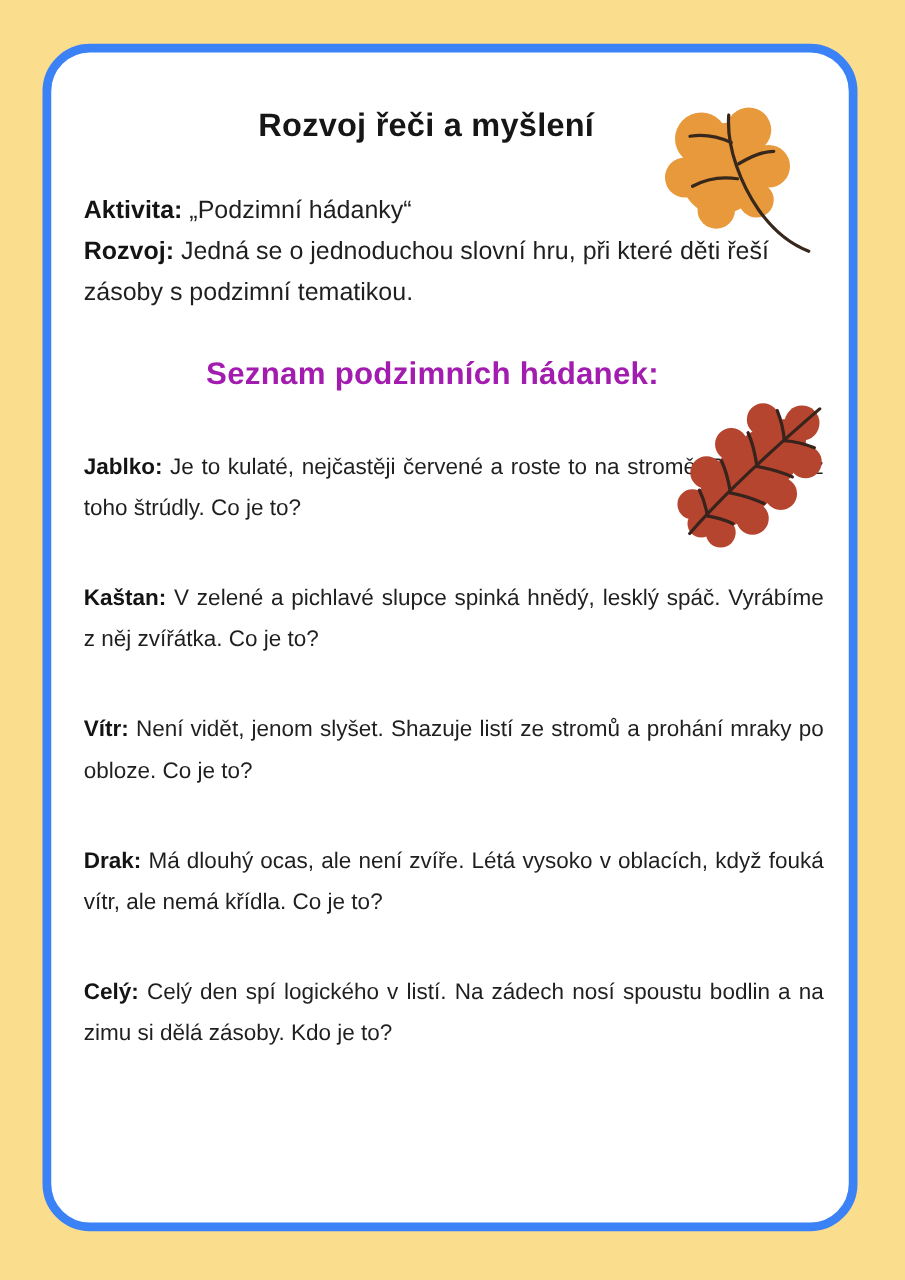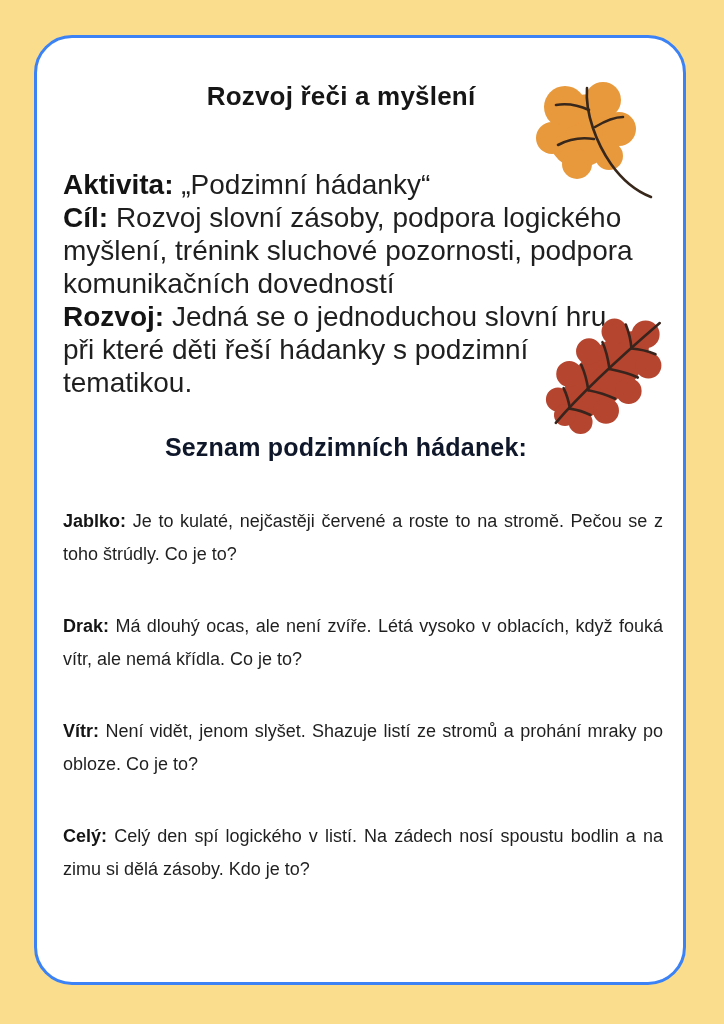--- a/index.html
+++ b/index.html
@@ -13,52 +13,52 @@
     position: relative;
     overflow: hidden;
   }
   .card {
     position: absolute;
     left: 34px;
     top: 35px;
     width: 652px;
     height: 950px;
     background: #FFFFFF;
-    border: 3px solid #3b82f6;
+    border: 7px solid #3b82f6;
     border-radius: 38px;
     overflow: hidden;
   }
   .content {
     position: relative;
     z-index: 1;
     padding: 42px 20px 0 26px;
     color: #1F1F1F;
   }
   .page-title {
     font-size: 26px;
     line-height: 32px;
     font-weight: bold;
     text-align: center;
     color: #161616;
     margin-right: 44px;
     letter-spacing: 0.2px;
   }
   .info-block {
-    margin-top: 56px;
+    margin-top: 36px;
     max-width: 572px;
-    font-size: 28px;
+    font-size: 20px;
     line-height: 33px;
   }
   .info-block p { margin: 0; }
   .section-subtitle {
     font-size: 25px;
     line-height: 32px;
     font-weight: bold;
     text-align: center;
-    color: #0f172a;
+    color: #a21caf;
     margin: 32px 34px 42px 0;
     letter-spacing: 0.2px;
   }
   .riddle {
     max-width: 616px;
     font-size: 18px;
     line-height: 33px;
     text-align: justify;
     margin-bottom: 39px;
   }
@@ -136,27 +136,27 @@
       </g>
     </svg>
   </div>
 
   <div class="content">
 
     <h1 class="page-title">Rozvoj řeči a myšlení</h1>
 
     <div class="info-block">
       <p><b>Aktivita:</b><span> „Podzimní hádanky“</span></p>
-      <p><b>Cíl:</b><span> Rozvoj slovní zásoby, podpora logického myšlení, trénink sluchové pozornosti, podpora komunikačních dovedností</span></p>
-      <p><b>Rozvoj:</b><span> Jedná se o jednoduchou slovní hru, při které děti řeší hádanky s podzimní tematikou.</span></p>
+      <p><b>Rozvoj:</b><span> Jedná se o jednoduchou slovní hru, při které děti řeší zásoby s podzimní tematikou.</span></p>
     </div>
 
     <h2 class="section-subtitle">Seznam podzimních hádanek:</h2>
 
     <div class="riddle-list">
       <p class="riddle"><b>Jablko:</b><span> Je to kulaté, nejčastěji červené a roste to na stromě. Pečou se z toho štrúdly. Co je to?</span></p>
+      <p class="riddle"><b>Kaštan:</b><span> V zelené a pichlavé slupce spinká hnědý, lesklý spáč. Vyrábíme z něj zvířátka. Co je to?</span></p>
+      <p class="riddle"><b>Vítr:</b><span> Není vidět, jenom slyšet. Shazuje listí ze stromů a prohání mraky po obloze. Co je to?</span></p>
       <p class="riddle"><b>Drak:</b><span> Má dlouhý ocas, ale není zvíře. Létá vysoko v oblacích, když fouká vítr, ale nemá křídla. Co je to?</span></p>
-      <p class="riddle"><b>Vítr:</b><span> Není vidět, jenom slyšet. Shazuje listí ze stromů a prohání mraky po obloze. Co je to?</span></p>
       <p class="riddle"><b>Celý:</b><span> Celý den spí logického v listí. Na zádech nosí spoustu bodlin a na zimu si dělá zásoby. Kdo je to?</span></p>
     </div>
 
   </div>
 </div>
 
 </body></html>

